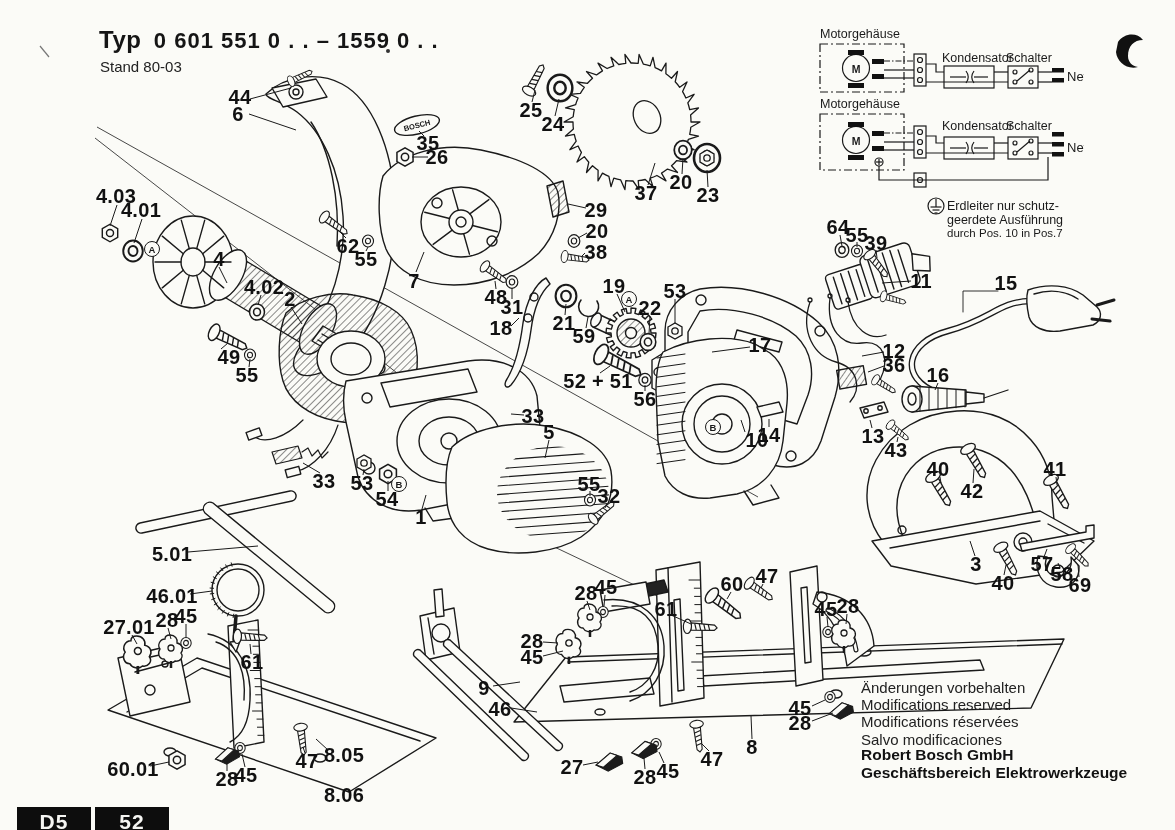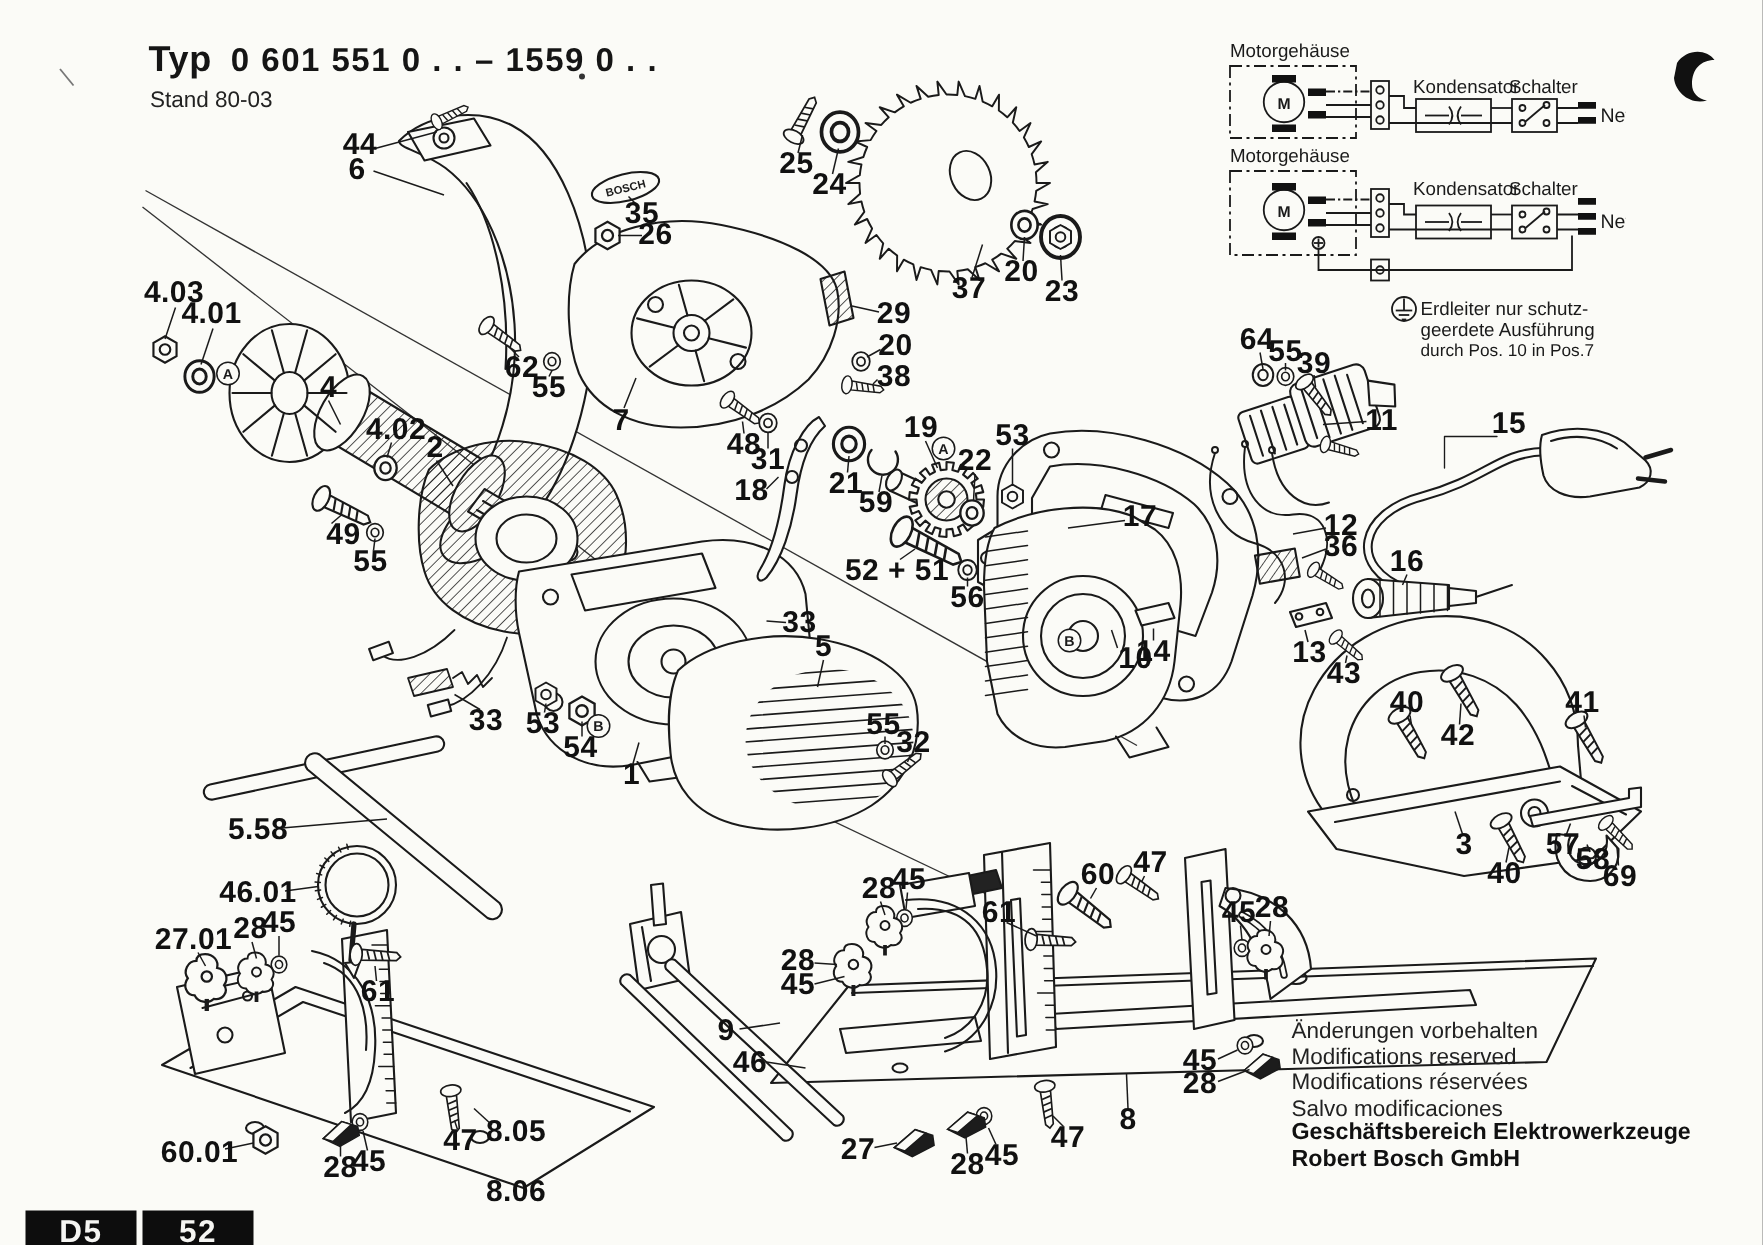--- a/index.html
+++ b/index.html
@@ -696,22 +696,22 @@
     </g>
   </svg>
 
   <div class="footer-notice">
     <div>Änderungen vorbehalten</div>
     <div>Modifications reserved</div>
     <div>Modifications réservées</div>
     <div>Salvo modificaciones</div>
   </div>
   <div class="footer-company">
+    <div>Robert Bosch GmbH</div>
     <div>Geschäftsbereich Elektrowerkzeuge</div>
-    <div>Robert Bosch GmbH</div>
   </div>
 
   <div class="doccode dc1">D5</div>
   <div class="doccode dc2">52</div>
 <div class="callout" style="left: 240px; top: 97px;">44</div>
     <div class="callout" style="left: 238px; top: 114px;">6</div>
     <div class="callout" style="left: 116px; top: 196px;">4.03</div>
     <div class="callout" style="left: 141px; top: 210px;">4.01</div>
     <div class="callout" style="left: 219px; top: 259px;">4</div>
     <div class="callout" style="left: 264px; top: 287px;">4.02</div>
@@ -763,21 +763,21 @@
     <div class="callout" style="left: 873px; top: 436px;">13</div>
     <div class="callout" style="left: 896px; top: 450px;">43</div>
     <div class="callout" style="left: 938px; top: 469px;">40</div>
     <div class="callout" style="left: 972px; top: 491px;">42</div>
     <div class="callout" style="left: 1055px; top: 469px;">41</div>
     <div class="callout" style="left: 976px; top: 564px;">3</div>
     <div class="callout" style="left: 1003px; top: 583px;">40</div>
     <div class="callout" style="left: 1042px; top: 564px;">57</div>
     <div class="callout" style="left: 1062px; top: 574px;">58</div>
     <div class="callout" style="left: 1080px; top: 585px;">69</div>
-    <div class="callout" style="left: 172px; top: 554px;">5.58</div>
+    <div class="callout" style="left: 172px; top: 554px;">5.01</div>
     <div class="callout" style="left: 172px; top: 596px;">46.01</div>
     <div class="callout" style="left: 129px; top: 627px;">27.01</div>
     <div class="callout" style="left: 167px; top: 620px;">28</div>
     <div class="callout" style="left: 186px; top: 616px;">45</div>
     <div class="callout" style="left: 252px; top: 662px;">61</div>
     <div class="callout" style="left: 133px; top: 769px;">60.01</div>
     <div class="callout" style="left: 227px; top: 779px;">28</div>
     <div class="callout" style="left: 246px; top: 775px;">45</div>
     <div class="callout" style="left: 307px; top: 761px;">47</div>
     <div class="callout" style="left: 344px; top: 755px;">8.05</div>

